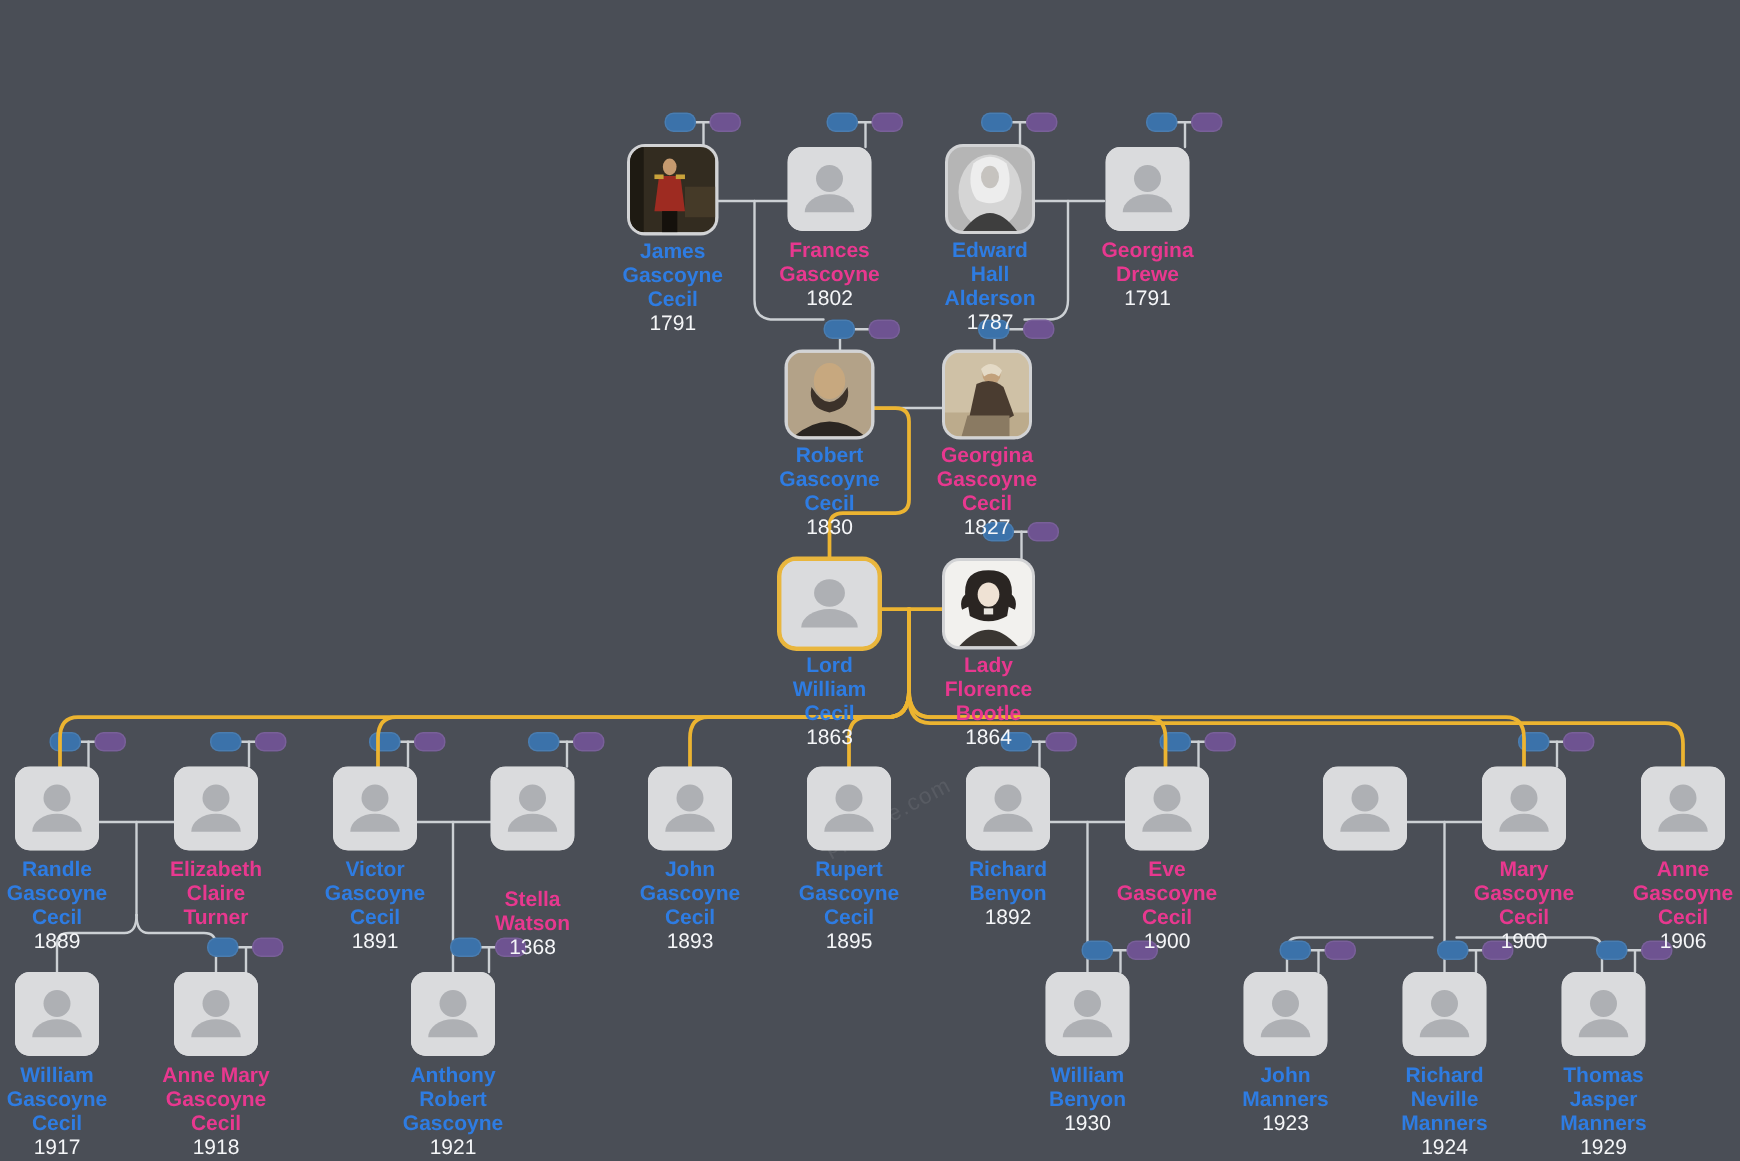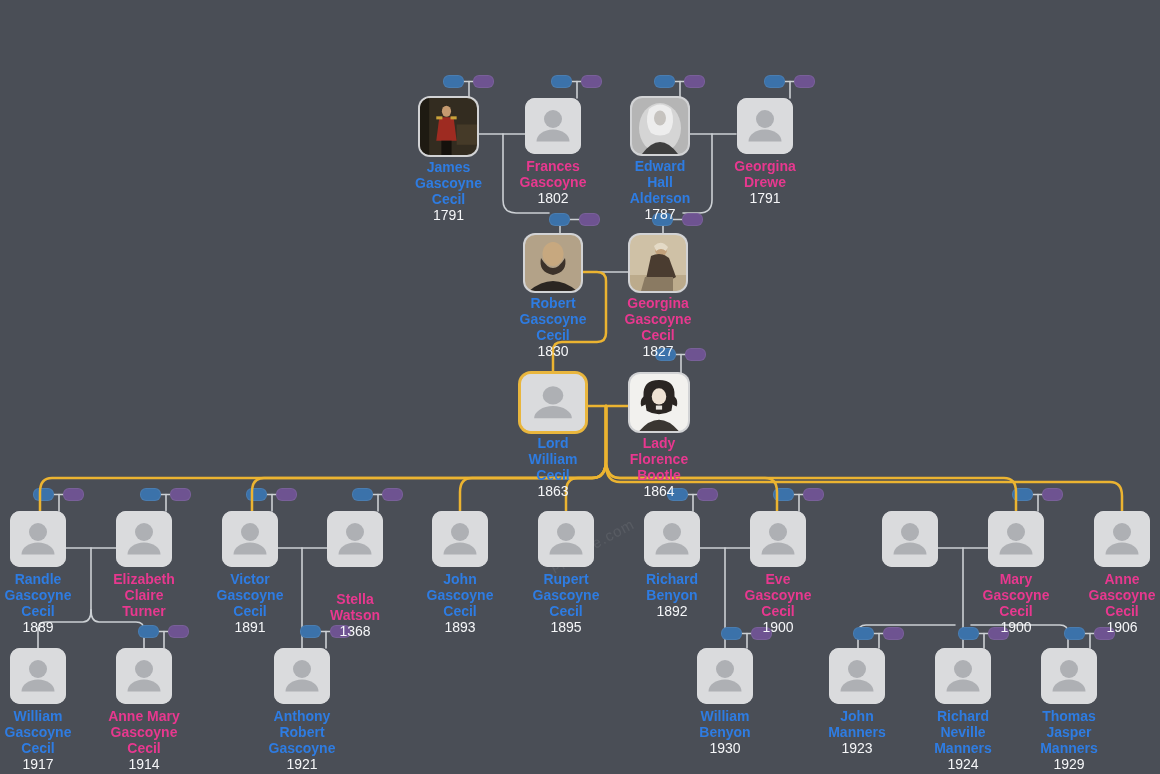--- a/index.html
+++ b/index.html
@@ -411,21 +411,21 @@
     <div class="person-node" style="left: 116px; top: 648px; width: 56px; height: 56px;">
       <div class="pbox" style="width: 56px; height: 56px;"><svg viewBox="0 0 56 56" width="56" height="56" preserveAspectRatio="none">
           <rect width="56" height="56" fill="#dadbdd"></rect>
           <circle cx="28" cy="21" r="9" fill="#aeb0b4"></circle>
           <path d="M11.5 43.5 a16.5 12 0 0 1 33 0 z" fill="#aeb0b4"></path>
         </svg></div>
       <div class="labels" style="left: -28px; top: 60px;">
         <div class="nm female">Anne Mary</div>
         <div class="nm female">Gascoyne</div>
         <div class="nm female">Cecil</div>
-        <div class="yr">1914</div>
+        <div class="yr">1918</div>
       </div>
     </div>
     <div class="person-node" style="left: 274px; top: 648px; width: 56px; height: 56px;">
       <div class="pbox" style="width: 56px; height: 56px;"><svg viewBox="0 0 56 56" width="56" height="56" preserveAspectRatio="none">
           <rect width="56" height="56" fill="#dadbdd"></rect>
           <circle cx="28" cy="21" r="9" fill="#aeb0b4"></circle>
           <path d="M11.5 43.5 a16.5 12 0 0 1 33 0 z" fill="#aeb0b4"></path>
         </svg></div>
       <div class="labels" style="left: -28px; top: 60px;">
         <div class="nm male">Anthony</div>

